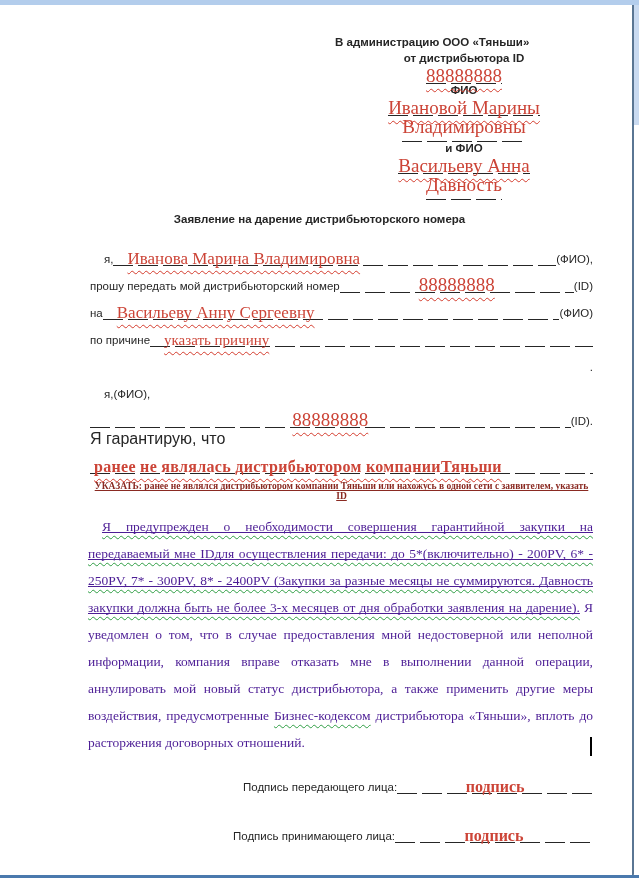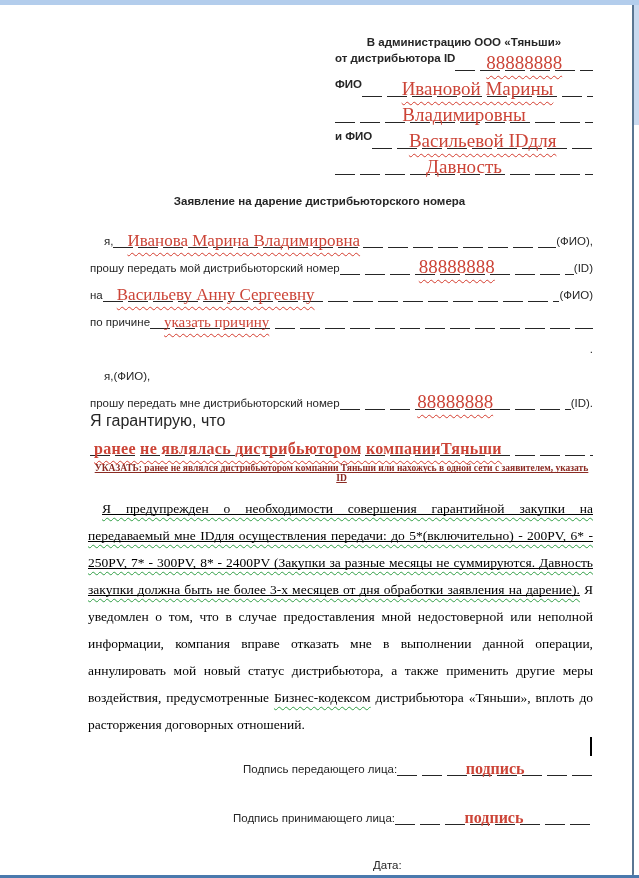--- a/index.html
+++ b/index.html
@@ -35,22 +35,22 @@
   .fill{
     flex:1;min-width:24px;text-align:center;
     background:repeating-linear-gradient(90deg,var(--text-black) 0 20px,transparent 20px 25px) left bottom / 100% 1.5px no-repeat;
     line-height:1;
   }
   .fill.left{text-align:left;padding-left:14px;text-decoration:underline;}
   .fill > .ins{display:inline-block;transform:translateY(1px);}
   .bold{font-weight:bold;}
   
   .hdr{width:258px;margin:36px 46px 0 auto;font-size:11.5px;}
-  .hdr-to{text-align:center;font-weight:bold;margin-bottom:4px;margin-top:23px;}
-  .hrow{display:flex;align-items:flex-start;min-height:26px;}
+  .hdr-to{text-align:left;font-weight:bold;margin-bottom:4px;margin-top:23px;}
+  .hrow{display:flex;align-items:center;min-height:26px;flex-direction:column;}
   
   .title{margin-top:13px;text-align:center;font-weight:bold;font-size:11.5px;}
   
   .form{margin:14px 46px 0 90px;font-size:11.5px;}
   .frow{display:flex;align-items:flex-end;min-height:27px;}
   .frow .indent{margin-left:14px;}
   .guar-label{margin-top:2px;font-size:16px;}
   .grow{display:flex;align-items:flex-end;min-height:25px;margin-top:1px;}
   .grow .fill{text-align:left;padding-left:4px;}
   .guar-val{font-size:16px;font-weight:bold;letter-spacing:.3px;}
@@ -58,21 +58,21 @@
     margin:7px 46px 0 90px;text-align:center;
     font-family:"Liberation Serif","DejaVu Serif",serif;
     font-size:9.5px;font-weight:bold;color:var(--note-red);
     text-decoration:underline;text-decoration-skip-ink:none;
   }
   
   .bodytext{
     margin:12px 46px 0 88px;
     font-family:"Liberation Serif","DejaVu Serif",serif;
     font-size:13.5px;line-height:27px;text-align:justify;text-indent:14px;
-    color:#000000;
+    color:#4c1d95;
   }
   .u{text-decoration:underline;text-decoration-skip-ink:none;text-decoration-thickness:1px;}
   .sqg{
     text-decoration-line:underline;text-decoration-style:wavy;
     text-decoration-color:var(--squiggle-green);text-decoration-thickness:1px;
     text-underline-offset:3.5px;text-decoration-skip-ink:none;
   }
   
   .sig{margin:14px 46px 0 90px;font-size:11.5px;}
   .sigrow{display:flex;align-items:flex-end;min-height:24px;}
@@ -112,21 +112,21 @@
       </span>
     </div>
     <div class="hrow">
       <span class="fill">
         <span class="ins sz19">Владимировны</span>
       </span>
     </div>
     <div class="hrow">
       <span class="lbl bold">и ФИО</span>
       <span class="fill">
-        <span class="ins sz19 sqr">Васильевой IDдля</span>
+        <span class="ins sz19 sqr">Васильеву Анна</span>
       </span>
     </div>
     <div class="hrow">
       <span class="fill">
         <span class="ins sz19">Давность</span>
       </span>
     </div>
   </div>
 
   <div class="title">Заявление на дарение дистрибьюторского номера</div>
@@ -168,21 +168,20 @@
       <span class="fill"></span>
       <span class="lbl">.</span>
     </div>
 
     <div class="frow">
       <span class="lbl indent">я,</span>
       <span class="lbl">(ФИО),</span>
     </div>
 
     <div class="frow">
-      <span class="lbl">прошу передать мне дистрибьюторский номер</span>
       <span class="fill">
         <span class="ins sz19 sqr">88888888</span>
       </span>
       <span class="lbl">(ID).</span>
     </div>
 
     <div class="guar-label">Я гарантирую,  что</div>
 
     <div class="grow">
       <span class="fill">

